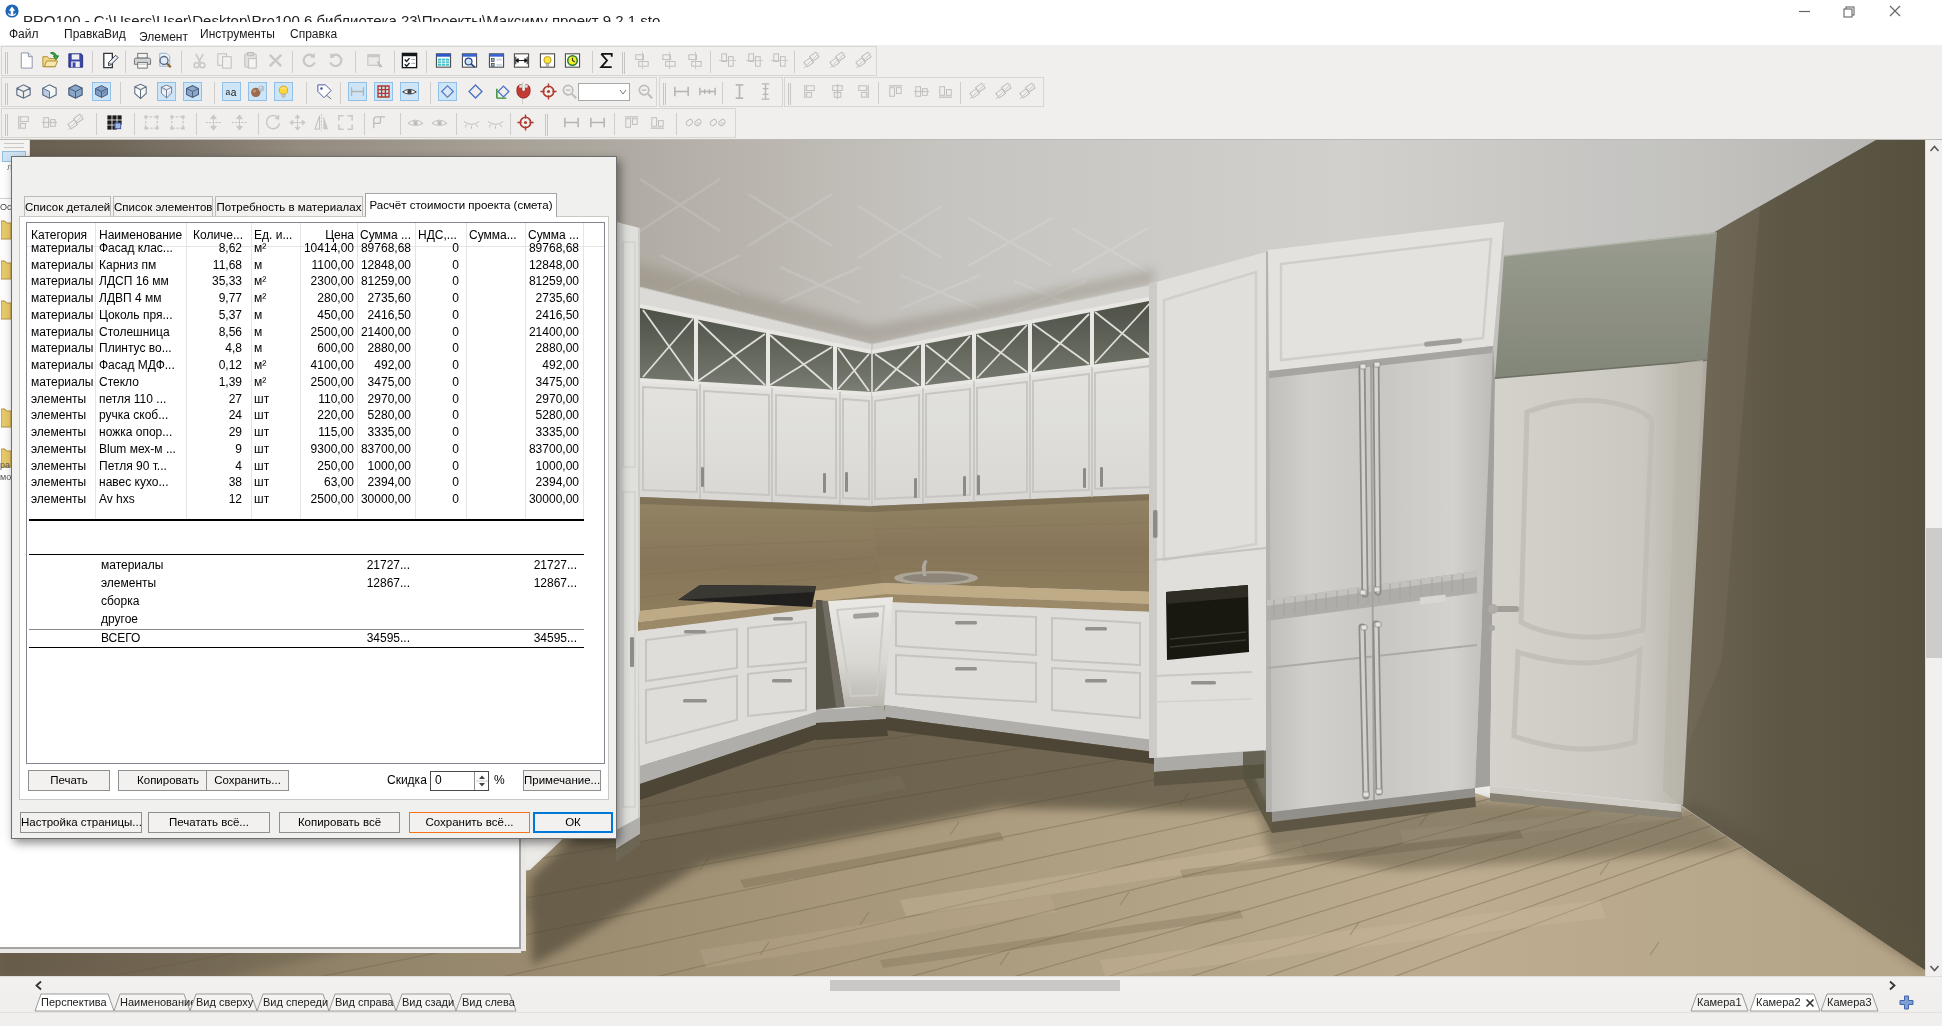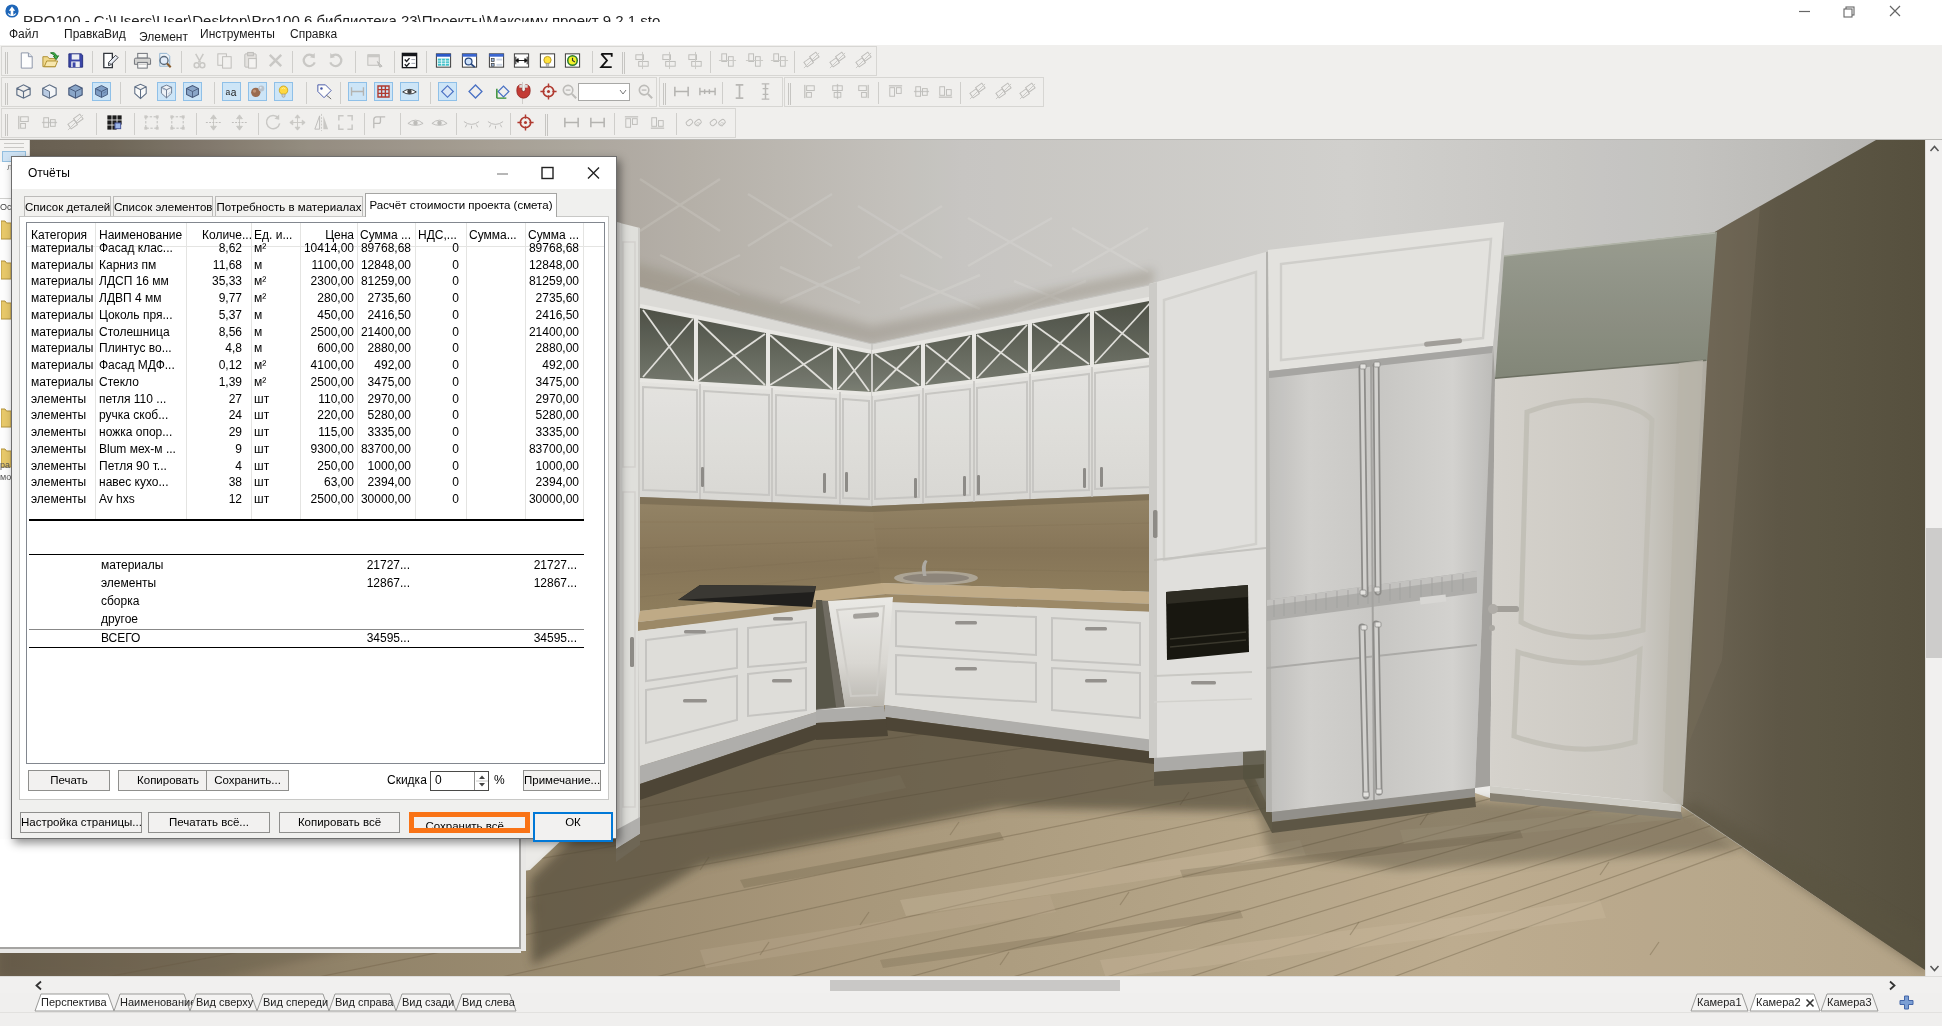--- a/index.html
+++ b/index.html
@@ -890,28 +890,20 @@
 <svg class="abs" style="left:1px;top:283px" width="10" height="26" viewBox="0 0 10 26">
       <path d="M0 4 h4 l1.5 2 H10 v16 H0 Z" fill="#e8c96a" stroke="#b2933f"></path>
     </svg>
 <span class="abs" style="left:0px;top:298px;color:#555">ра</span>
 <span class="abs" style="left:0px;top:310px;color:#555">мо</span>
 </div>
 <div class="abs" style="left:0;top:839px;width:521px;height:110px;background:#fff;border-right:2px solid #a5a4a2;border-bottom:2px solid #a5a4a2"></div>
 <div class="abs" style="left:521px;top:839px;width:5px;height:112px;background:#e8e7e5"></div>
 <div class="abs" style="left:0;top:949px;width:521px;height:4px;background:#e8e7e5"></div>
 <div class="abs" style="left:11px;top:156px;width:606px;height:683px;background:#f0f0ee;border:1px solid #6e6e6e;box-shadow:3px 4px 9px rgba(0,0,0,.45);font-size:12px;color:#000">
-<div class="abs" style="left:0;top:0;width:604px;height:32px;background:#fff">
-<span class="abs" style="left:16px;top:9px;font-size:12px">Отчёты</span>
-<svg class="abs" style="left:480px;top:8px" width="120" height="16" viewBox="0 0 120 16">
-        <line x1="5" y1="9" x2="16" y2="9" stroke="#888" stroke-width="1.2"></line>
-        <rect x="50" y="2.5" width="11" height="11" fill="none" stroke="#222" stroke-width="1.4"></rect>
-        <path d="M96 2.5 L107 13.5 M107 2.5 L96 13.5" stroke="#222" stroke-width="1.4"></path>
-      </svg>
-</div>
 <div class="abs" style="left:12px;top:39px;width:87px;height:21px;background:#f2f1ef;border:1px solid #bcbbb9;border-bottom:none;z-index:1;text-align:center;line-height:20px;font-size:11.5px;white-space:nowrap;overflow:hidden">Список деталей</div>
 <div class="abs" style="left:101px;top:39px;width:100px;height:21px;background:#f2f1ef;border:1px solid #bcbbb9;border-bottom:none;z-index:1;text-align:center;line-height:20px;font-size:11.5px;white-space:nowrap;overflow:hidden">Список элементов</div>
 <div class="abs" style="left:203px;top:39px;width:148px;height:21px;background:#f2f1ef;border:1px solid #bcbbb9;border-bottom:none;z-index:1;text-align:center;line-height:20px;font-size:11.5px;white-space:nowrap;overflow:hidden">Потребность в материалах</div>
 <div class="abs" style="left:353px;top:36px;width:192px;height:24px;background:#fff;border:1px solid #a5a5a3;border-bottom:none;z-index:3;text-align:center;line-height:23px;font-size:11.5px;white-space:nowrap;overflow:hidden">Расчёт стоимости проекта (смета)</div>
 <div class="abs" style="left:7px;top:59px;width:590px;height:584px;background:#fff;border:1px solid #c8c8c6;z-index:2"></div>
 <div class="abs" style="left:14px;top:65px;width:579px;height:542px;background:#fff;border:1px solid #82878f;z-index:4"></div>
 <div class="abs" style="left:83px;top:66px;width:1px;height:296px;background:#e4e4e2;z-index:5"></div>
 <div class="abs" style="left:173.5px;top:66px;width:1px;height:296px;background:#e4e4e2;z-index:5"></div>
 <div class="abs" style="left:238.5px;top:66px;width:1px;height:296px;background:#e4e4e2;z-index:5"></div>
 <div class="abs" style="left:288px;top:66px;width:1px;height:296px;background:#e4e4e2;z-index:5"></div>
@@ -921,21 +913,21 @@
 <div class="abs" style="left:513px;top:66px;width:1px;height:296px;background:#e4e4e2;z-index:5"></div>
 <div class="abs" style="left:571px;top:66px;width:1px;height:296px;background:#e4e4e2;z-index:5"></div>
 <div class="abs" style="left:15px;top:89px;width:577px;height:1px;background:#e4e4e2;z-index:5"></div>
 <style>
 .tg{position:absolute;left:15px;top:66px;z-index:6;display:grid;
 grid-template-columns:68px 91px 65px 49px 57px 58px 51px 59px 58px;
 grid-auto-rows:16.75px;font-size:12px;line-height:16.75px;white-space:nowrap}
 .tg i{font-style:normal;overflow:hidden}
 .tg .l{padding-left:4px}.tg .r{text-align:right;padding-right:9px}
 .tg .r3{text-align:right;padding-right:3px}.tg .r4{text-align:right;padding-right:4px}
-.tg .r7{text-align:right;padding-right:7px}.tg .l7{padding-left:16px}.tg .l3{padding-left:3px}
+.tg .r7{text-align:right;padding-right:7px}.tg .l7{padding-left:7px}.tg .l3{padding-left:3px}
 .hd{height:24px;line-height:24px}
 </style>
 <div class="tg">
 <i class="l hd">Категория</i>
       <i class="l hd">Наименование</i>
       <i class="l7 hd">Количе...</i>
       <i class="l3 hd">Ед. и...</i>
       <i class="r3 hd">Цена</i>
       <i class="l3 hd">Сумма ...</i>
       <i class="l3 hd">НДС,...</i>
@@ -1111,22 +1103,22 @@
           <path d="M4 7 L7 3.5 L10 7 Z" fill="#444"></path>
           <path d="M4 11 L7 14.5 L10 11 Z" fill="#444"></path>
           <line x1="1" y1="9" x2="13" y2="9" stroke="#c9c9c7"></line>
         </svg></div>
     </div>
 <span class="abs" style="left:482px;top:616px;z-index:6">%</span>
 <div style="background:#f2f1f0;border:1px solid #8f8f8d;text-align:center;font-size:11.5px;color:#000;z-index:6;line-height:19px;height:21px;position:absolute;white-space:nowrap;overflow:hidden;left:511px;top:613px;width:78px">Примечание...</div>
 <div style="background:#f2f1f0;border:1px solid #8f8f8d;text-align:center;font-size:11.5px;color:#000;z-index:6;line-height:19px;height:21px;position:absolute;white-space:nowrap;overflow:hidden;left:8px;top:655px;width:122px">Настройка страницы...</div>
 <div style="background:#f2f1f0;border:1px solid #8f8f8d;text-align:center;font-size:11.5px;color:#000;z-index:6;line-height:19px;height:21px;position:absolute;white-space:nowrap;overflow:hidden;left:136px;top:655px;width:122px">Печатать всё...</div>
 <div style="background:#f2f1f0;border:1px solid #8f8f8d;text-align:center;font-size:11.5px;color:#000;z-index:6;line-height:19px;height:21px;position:absolute;white-space:nowrap;overflow:hidden;left:267px;top:655px;width:121px">Копировать всё</div>
-<div style="background:#f2f1f0;border:5px solid #f97316;text-align:center;font-size:11.5px;color:#000;z-index:6;line-height:19px;height:21px;position:absolute;white-space:nowrap;overflow:hidden;left:397px;top:655px;width:121px">Сохранить всё...</div>
-<div style="background:#f2f1f0;border:1px solid #8f8f8d;text-align:center;font-size:11.5px;color:#000;z-index:6;line-height:19px;height:30px;position:absolute;white-space:nowrap;overflow:hidden;border:2px solid #0078d7;line-height:17px;left:521px;top:655px;width:80px">ОК</div>
+<div style="background:#f2f1f0;border:1px solid #f97316;text-align:center;font-size:11.5px;color:#000;z-index:6;line-height:19px;height:21px;position:absolute;white-space:nowrap;overflow:hidden;left:397px;top:655px;width:121px">Сохранить всё...</div>
+<div style="background:#f2f1f0;border:1px solid #8f8f8d;text-align:center;font-size:11.5px;color:#000;z-index:6;line-height:19px;height:21px;position:absolute;white-space:nowrap;overflow:hidden;border:2px solid #0078d7;line-height:17px;left:521px;top:655px;width:80px">ОК</div>
 </div>
 <div class="abs" style="left:0;top:976px;width:1942px;height:17px;background:#f1f0ef;border-top:1px solid #dddcda">
 <svg class="abs" style="left:33px;top:3px" width="12" height="11" viewBox="0 0 12 11">
       <path d="M8 1.5 L3.5 5.5 L8 9.5" fill="none" stroke="#333" stroke-width="1.8"></path>
     </svg>
 <svg class="abs" style="left:1886px;top:3px" width="12" height="11" viewBox="0 0 12 11">
       <path d="M4 1.5 L8.5 5.5 L4 9.5" fill="none" stroke="#333" stroke-width="1.8"></path>
     </svg>
 <div class="abs" style="left:830px;top:3px;width:290px;height:11px;background:#c9c8c6"></div>
 </div>

